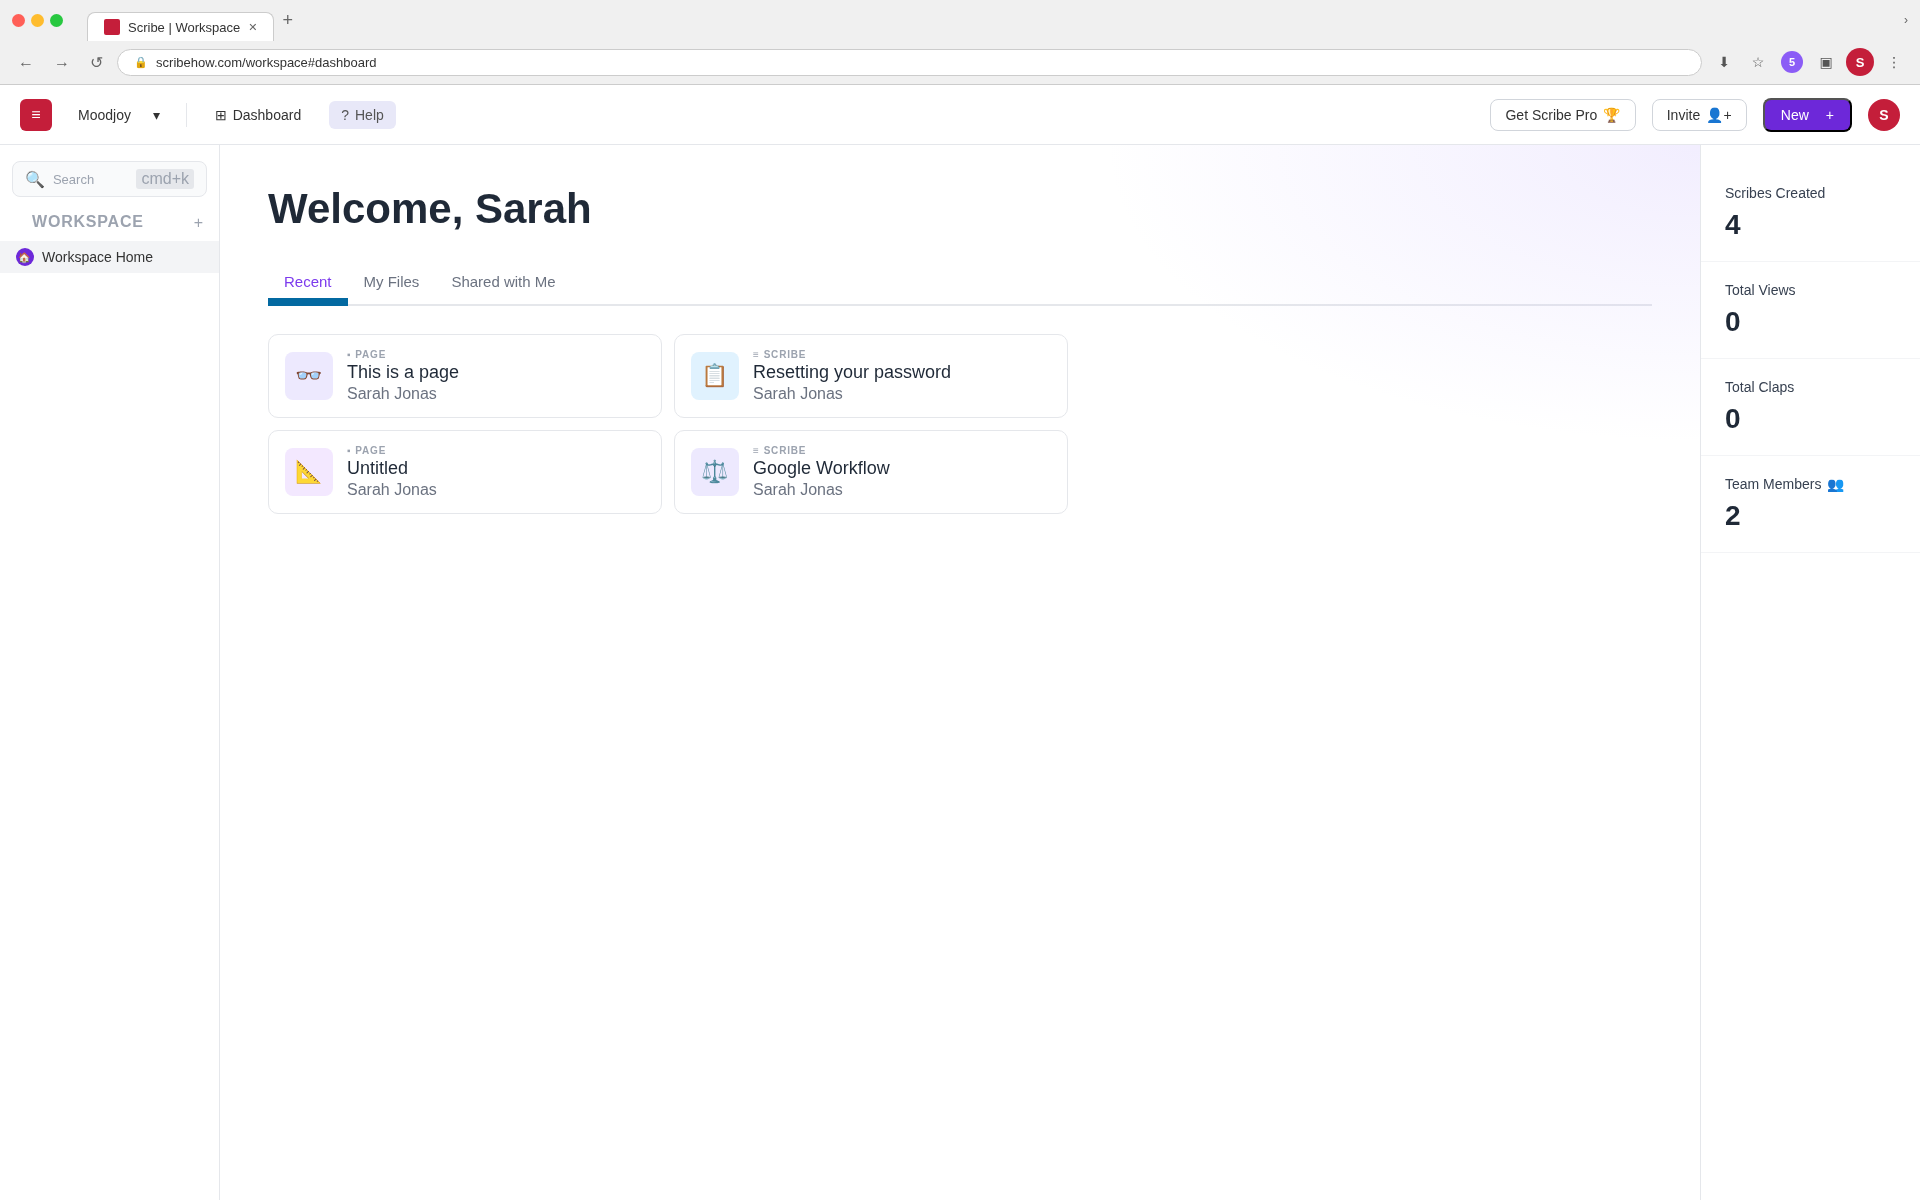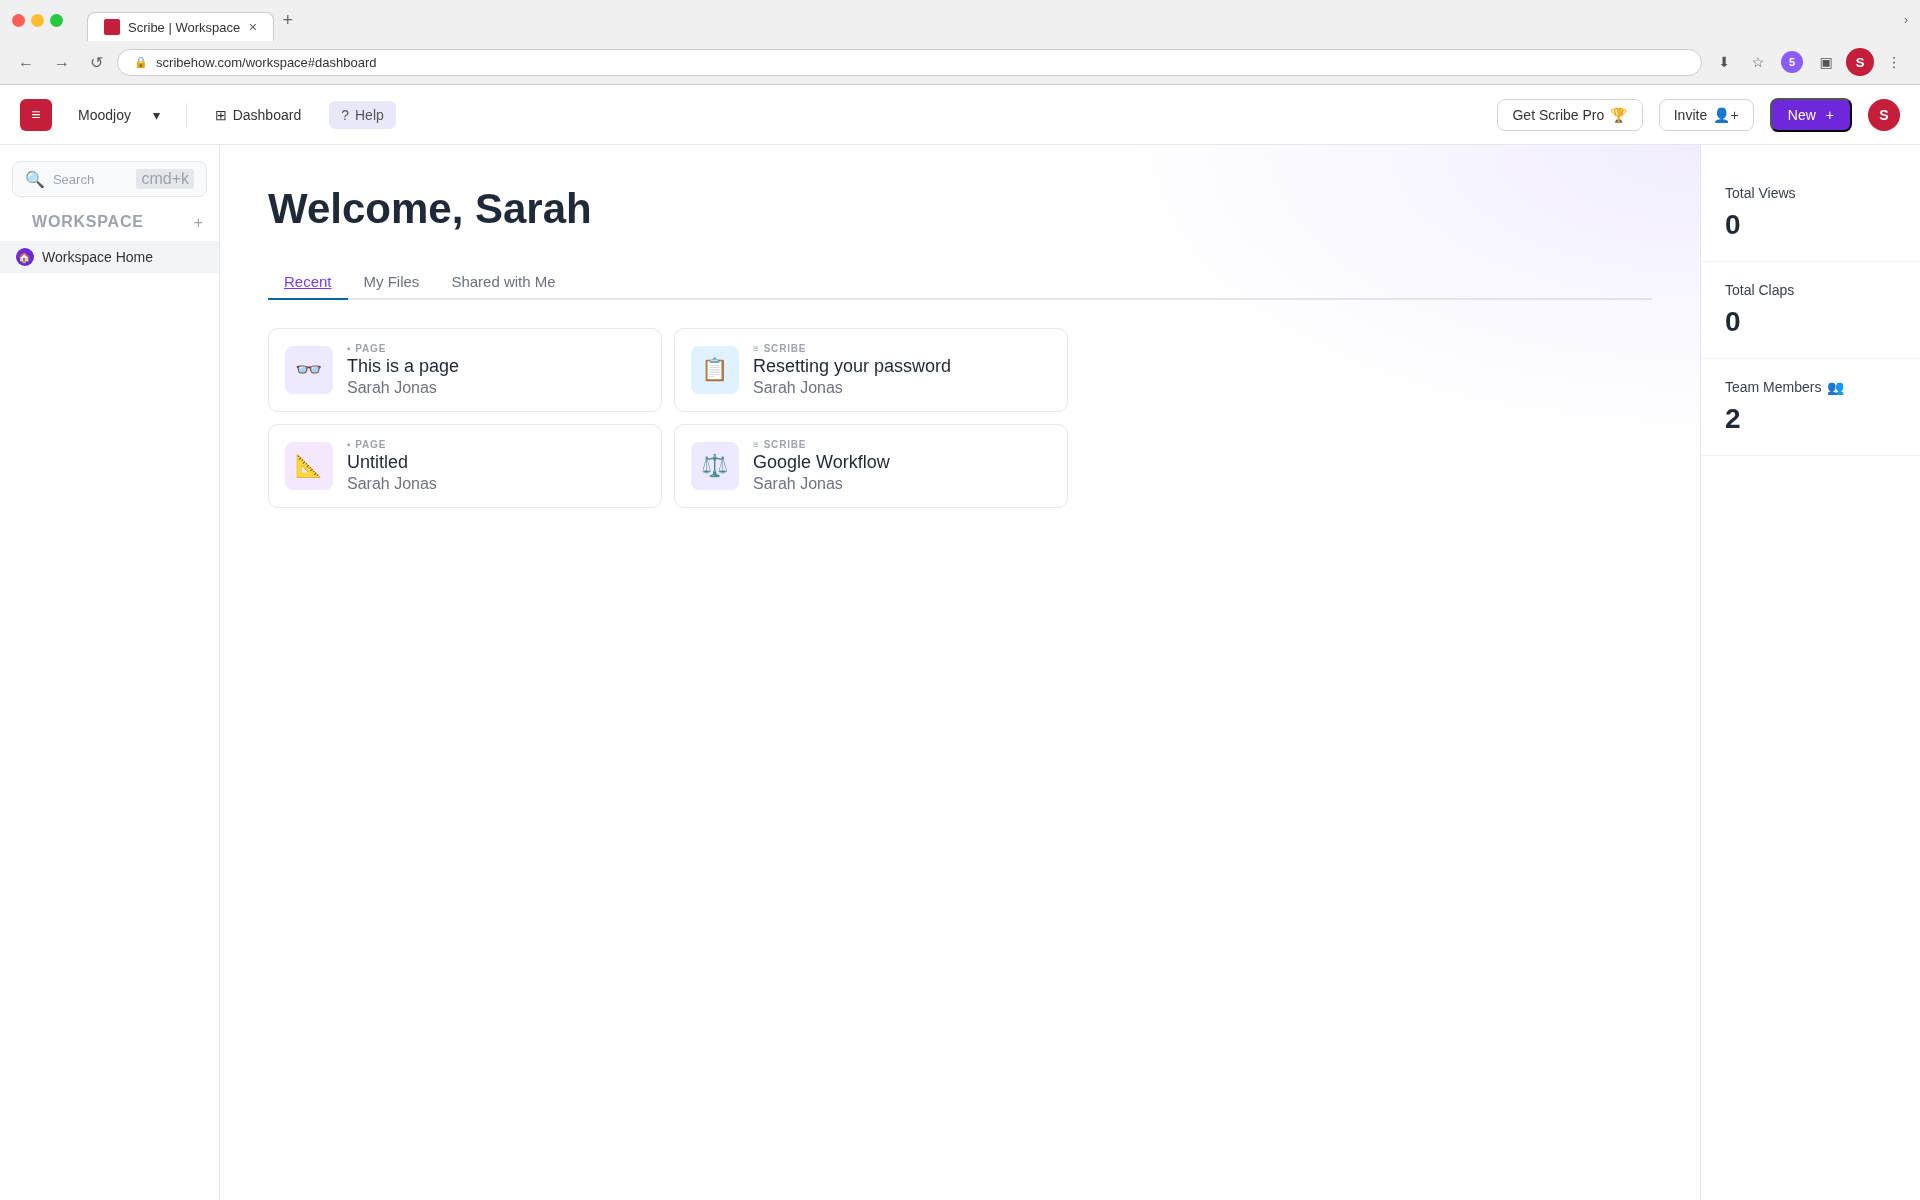--- a/index.html
+++ b/index.html
@@ -37,21 +37,21 @@
     .logo { width: 32px; height: 32px; background: #c41e3a; border-radius: 6px; display: flex; align-items: center; justify-content: center; }
     .logo-inner { color: white; font-size: 16px; font-weight: bold; }
     .workspace-selector { display: flex; align-items: center; gap: 22px; padding: 6px 10px; border-radius: 6px; cursor: pointer; font-size: 14px; font-weight: 500; color: #333; }
     .nav-divider { width: 1px; height: 24px; background: #e5e7eb; }
     .nav-item { display: flex; align-items: center; gap: 6px; padding: 6px 12px; border-radius: 6px; cursor: pointer; font-size: 14px; color: #555; }
     .nav-item.active { color: #333; font-weight: 500; }
     .help-btn { display: flex; align-items: center; gap: 6px; padding: 6px 12px; border-radius: 6px; cursor: pointer; font-size: 14px; color: #555; background: #f0f0f8; position: relative; }
     .help-btn.active { background: #e8e8f8; }
     .nav-spacer { flex: 1; }
     .invite-btn { display: flex; align-items: center; gap: 6px; padding: 7px 14px; border: 1px solid #d1d5db; border-radius: 8px; cursor: pointer; font-size: 14px; color: #333; background: #fff; }
-    .new-btn { display: flex; align-items: center; gap: 10px; padding: 7px 16px; border-radius: 8px; cursor: pointer; font-size: 14px; color: #fff; background: #6d28d9; font-weight: 500; }
+    .new-btn { display: flex; align-items: center; gap: 17px; padding: 7px 16px; border-radius: 8px; cursor: pointer; font-size: 14px; color: #fff; background: #6d28d9; font-weight: 500; }
     .user-avatar { width: 32px; height: 32px; border-radius: 50%; background: #c41e3a; color: white; display: flex; align-items: center; justify-content: center; font-size: 14px; font-weight: bold; cursor: pointer; }
 
     
     .main { display: flex; flex: 1; overflow: hidden; }
 
     
     .sidebar { width: 220px; border-right: 1px solid #e5e7eb; padding: 16px 0; background: #fff; flex-shrink: 0; }
     .search-box { margin: 0 12px 16px; display: flex; align-items: center; gap: 8px; padding: 7px 12px; background: #f9fafb; border: 1px solid #e5e7eb; border-radius: 8px; cursor: pointer; }
     .search-text { font-size: 13px; color: #9ca3af; flex: 1; }
     .search-shortcut { font-size: 16px; color: #9ca3af; background: #e5e7eb; padding: 1px 5px; border-radius: 3px; }
@@ -61,21 +61,21 @@
     .sidebar-plus { margin-left: auto; color: #9ca3af; font-size: 16px; }
     .home-icon { width: 18px; height: 18px; background: #6d28d9; border-radius: 50%; display: flex; align-items: center; justify-content: center; color: white; font-size: 10px; }
 
     
     .content { flex: 1; padding: 40px 48px; overflow-y: auto; }
     .welcome-title { font-size: 42px; font-weight: 700; color: #1f2937; margin-bottom: 32px; }
 
     
     .tabs { display: flex; gap: 0; border-bottom: 2px solid #e5e7eb; margin-bottom: 28px; }
     .tab { padding: 8px 16px; font-size: 15px; cursor: pointer; color: #6b7280; border-bottom: 2px solid transparent; margin-bottom: -2px; }
-    .tab.active { color: #7c3aed; border-bottom: 2px solid #0369a1; font-weight: 500; text-decoration: underline; }
+    .tab.active { color: #7c3aed; border-bottom: 8px solid #0369a1; font-weight: 500; }
 
     
     .file-grid { display: grid; grid-template-columns: 1fr 1fr; gap: 12px; max-width: 800px; }
     .file-item { display: flex; align-items: center; gap: 14px; padding: 14px 16px; border: 1px solid #e5e7eb; border-radius: 10px; cursor: pointer; background: #fff; }
     .file-thumb { width: 48px; height: 48px; border-radius: 8px; display: flex; align-items: center; justify-content: center; font-size: 22px; flex-shrink: 0; }
     .file-thumb-page { background: #ede9fe; }
     .file-thumb-scribe { background: #e0f2fe; }
     .file-thumb-page2 { background: #f3e8ff; }
     .file-thumb-scribe2 { background: #ede9fe; }
     .file-meta { display: flex; flex-direction: column; gap: 2px; }
@@ -253,20 +253,24 @@
               <div class="file-name">Google Workflow</div>
               <div class="file-author">Sarah Jonas</div>
             </div>
           </div>
         </div>
       </div>
     </div>
 
     <div class="stats-panel">
       <div class="stat-item">
+        <div class="stat-label">Scribes Created</div>
+        <div class="stat-value">4</div>
+      </div>
+      <div class="stat-item">
         <div class="stat-label">Total Views</div>
         <div class="stat-value">0</div>
       </div>
       <div class="stat-item">
         <div class="stat-label">Total Claps</div>
         <div class="stat-value">0</div>
       </div>
       <div class="stat-item">
         <div class="stat-label">
           <span>Team Members</span>

